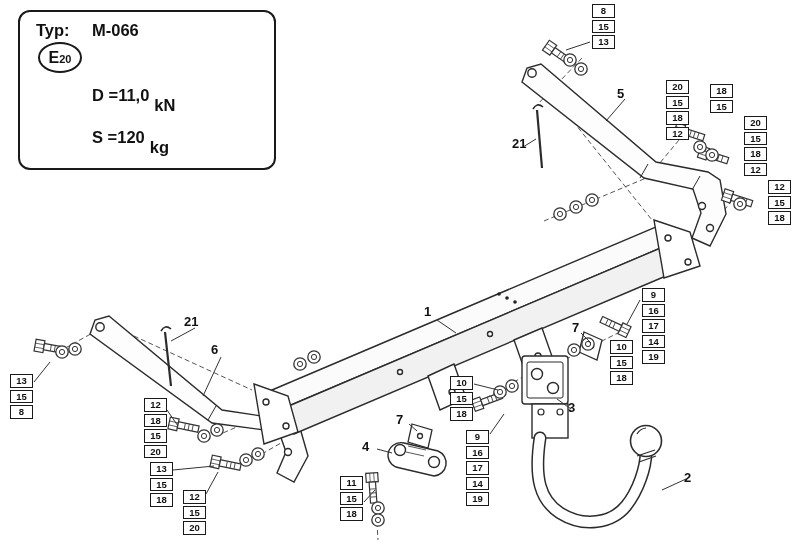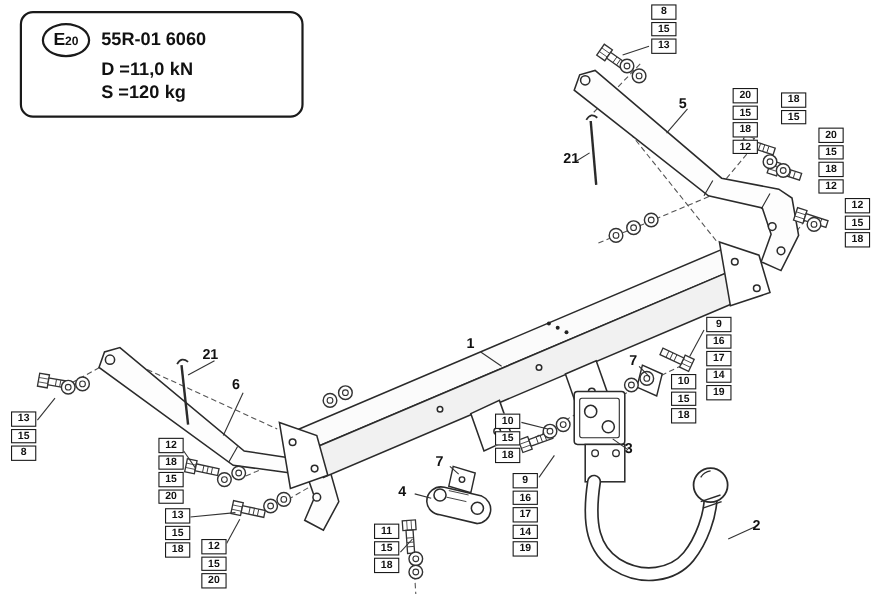--- a/index.html
+++ b/index.html
@@ -11,21 +11,21 @@
 
   
   .title-block {
     position:absolute; left:18px; top:10px; width:230px;
     border:2.5px solid #1a1a1a; border-radius:12px;
     background:#fff; padding:8px 8px 10px 16px; z-index:5;
   }
   .tb-row { display:flex; align-items:center; font-weight:bold; font-size:16.5px; line-height:21px; white-space:nowrap; }
   .tb-label { display:inline-block; width:56px; }
   .tb-indent { padding-left:56px; }
-  .tb-unit { margin-left:5px; }
+  .tb-unit { margin-left:5px;margin-top:21px; }
   .tb-emark-row { margin:1px 0; }
   .e-oval {
     display:inline-flex; align-items:center; justify-content:center;
     width:40px; height:27px; border:2.5px solid #1a1a1a; border-radius:50%;
     margin-left:2px; margin-right:10px; flex:0 0 auto;
   }
   .e-letter { font-size:16px; font-weight:bold; }
   .e-num { font-size:11px; font-weight:bold; transform:translateY(2px); }
 
   
@@ -218,26 +218,29 @@
       <line x1="474" y1="384" x2="498" y2="390"></line>
       <line x1="490" y1="434" x2="504" y2="414"></line>
       <line x1="34" y1="382" x2="50" y2="362"></line>
       <line x1="167" y1="410" x2="178" y2="426"></line>
       <line x1="173" y1="470" x2="214" y2="466"></line>
       <line x1="206" y1="494" x2="218" y2="472"></line>
     </g>
   </svg>
 
   <div class="title-block">
+    <div class="tb-row">
+      <span class="tb-label">Typ:</span>
+      <span>M-066</span>
+    </div>
     <div class="tb-row tb-emark-row">
       <span class="e-oval">
         <span class="e-letter">E</span>
           <span class="e-num">20</span>
       </span>
-      <span>55R-01 6060</span>
     </div>
     <div class="tb-row tb-indent">
       <span>D =</span>
         <span>11,0</span>
         <span class="tb-unit">kN</span>
     </div>
     <div class="tb-row tb-indent">
       <span>S =</span>
         <span>120</span>
         <span class="tb-unit">kg</span>

